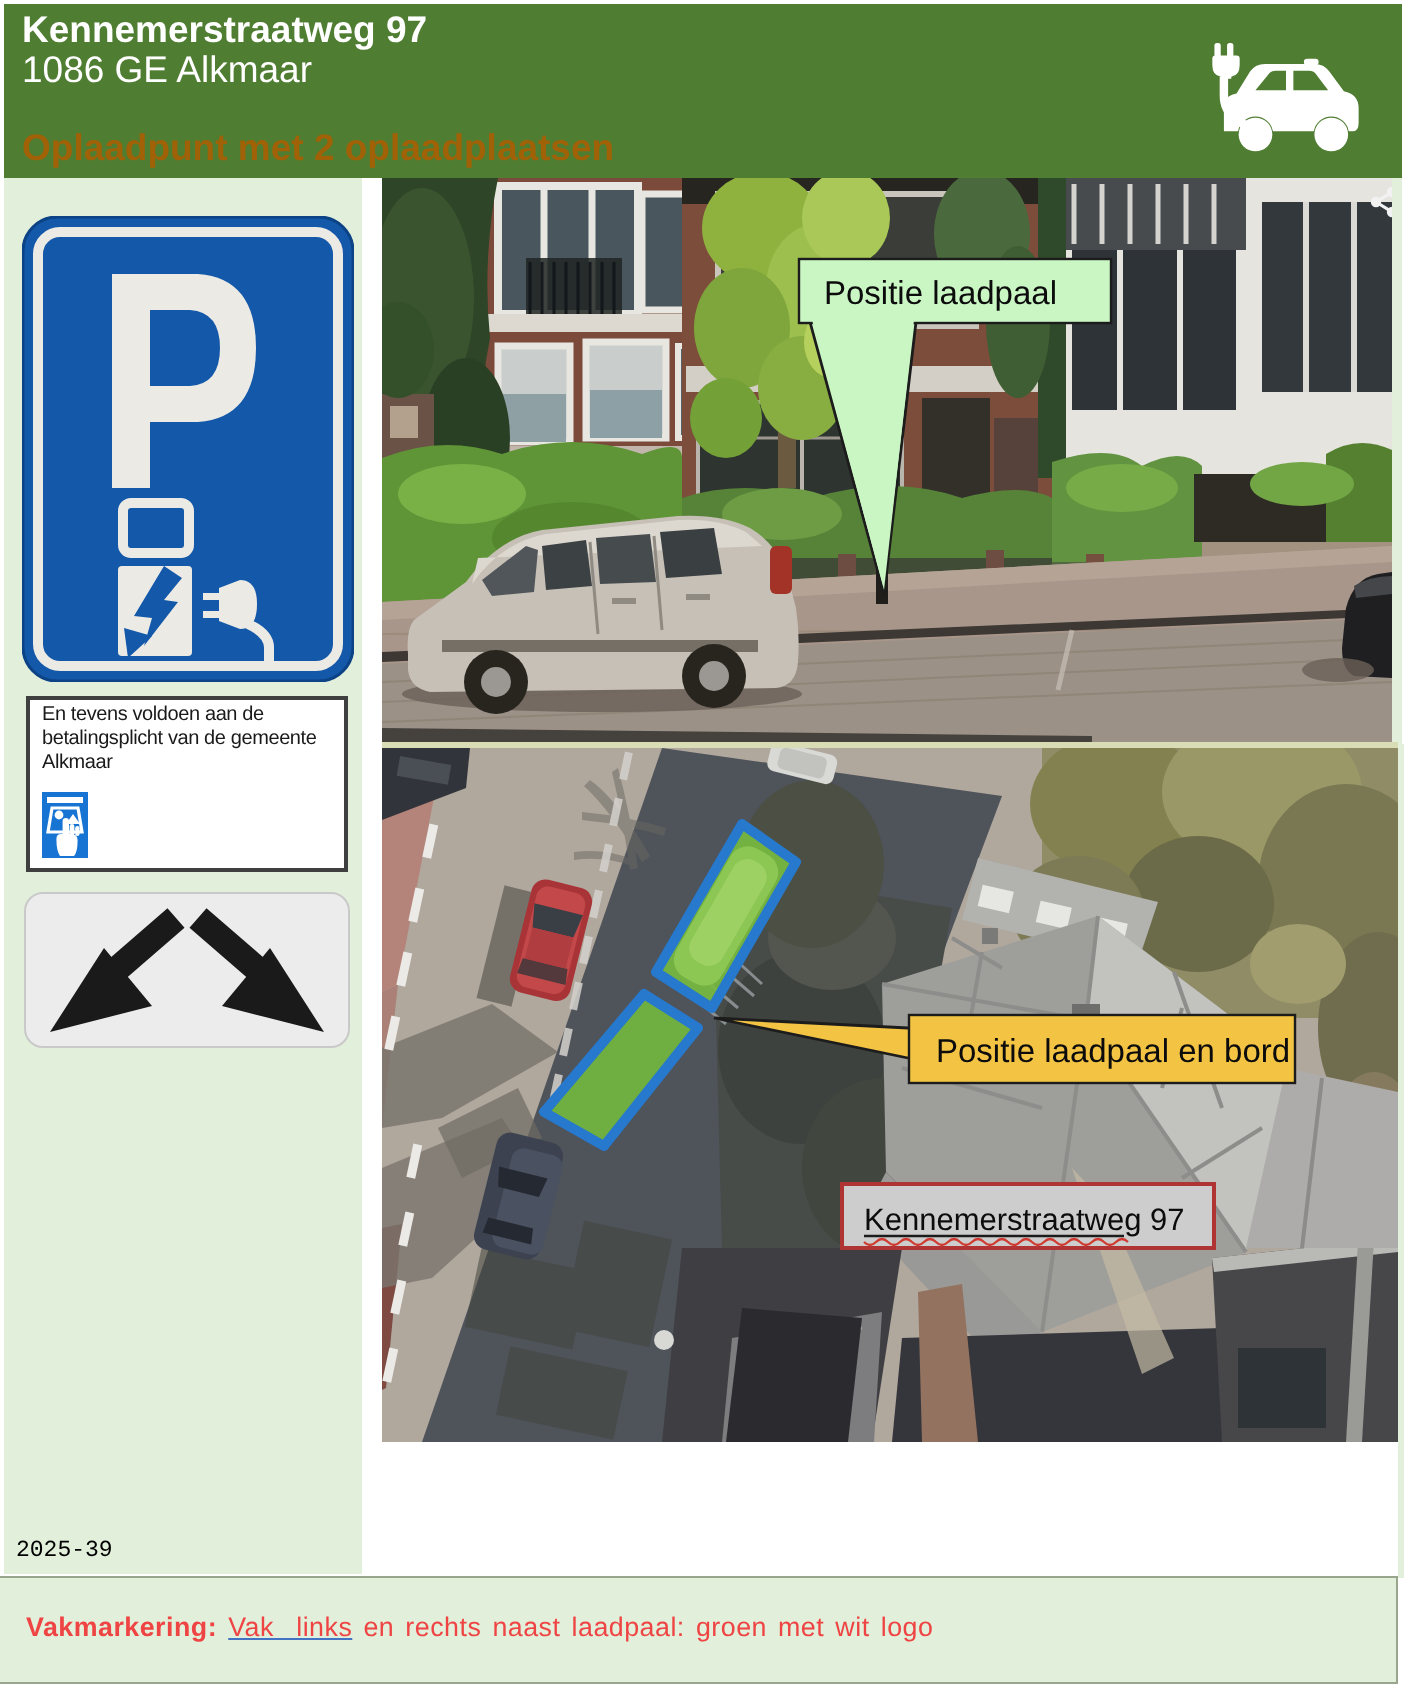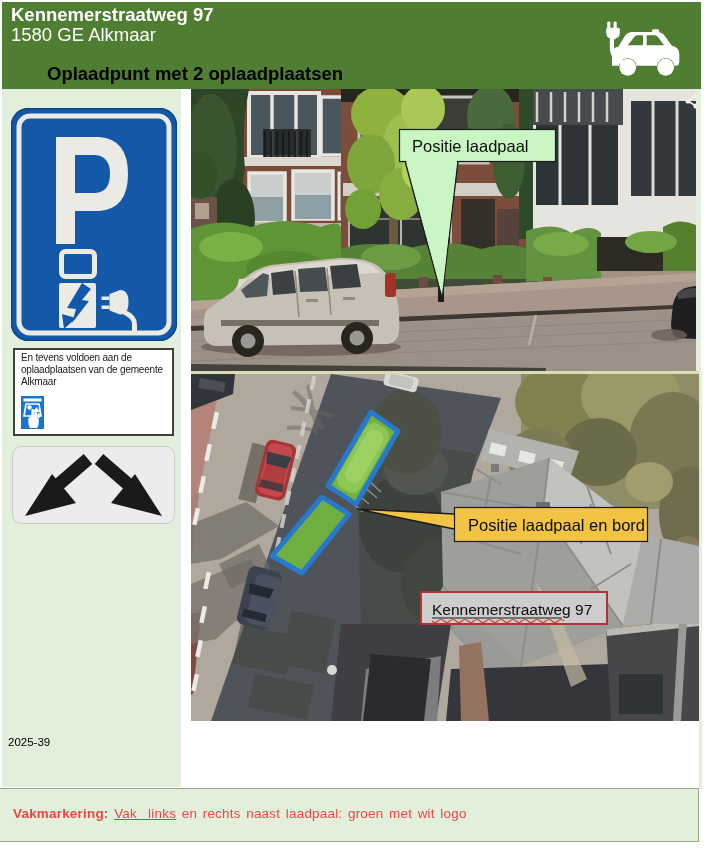--- a/index.html
+++ b/index.html
@@ -6,23 +6,23 @@
   body{width:706px;height:851px;position:relative;font-family:"Liberation Sans",sans-serif;background:#ffffff;overflow:hidden;}
   .abs{position:absolute;}
 </style>
 </head>
 <body>
 
 <div class="abs" style="left:2px;top:2px;width:699px;height:87px;background:#4f7d31;"></div>
 
 <div class="abs" style="left:11px;top:4px;color:#ffffff;font-size:18.5px;font-weight:bold;">Kennemerstraatweg 97</div>
 
-<div class="abs" style="left:11px;top:24px;color:#ffffff;font-size:18.5px;">1580 GE Alkmaar</div>
-
-<div class="abs" style="left:11px;top:63px;color:#000000;font-size:18.5px;font-weight:bold;margin-left:36px;">Oplaadpunt met 2 oplaadplaatsen</div>
+<div class="abs" style="left:11px;top:24px;color:#ffffff;font-size:18.5px;">1086 GE Alkmaar</div>
+
+<div class="abs" style="left:11px;top:63px;color:#a16207;font-size:18.5px;font-weight:bold;">Oplaadpunt met 2 oplaadplaatsen</div>
 
 <svg class="abs" style="left:593px;top:19px;" width="100" height="66" viewBox="0 0 95 62">
   <g fill="#ffffff">
     <rect x="13.5" y="2" width="3" height="8" rx="1.2"></rect>
     <rect x="19.5" y="2" width="3" height="8" rx="1.2"></rect>
     <path d="M12 8 h12 q1.5 0 1.5 1.5 v3 q0 5 -4 5.5 v1 h-5 v-1 q-4 -0.5 -4 -5.5 v-3 q0 -1.5 1.5 -1.5 z"></path>
     <path d="M16 18 h4 v9 q0 6 5 9.5 l6 4 -2.5 3.5 -6.5 -4.5 q-6 -4.5 -6 -12.5 z"></path>
     <path d="M18 44 V33 Q18 27 24 26 L30.5 15.5 Q33 12 37.5 12 H61 Q65.5 12 68 15.5 L75 25 Q82 26.5 82 33 V40 Q82 44 79 44 H77.3 A8.4 8.4 0 0 0 60.7 44 H41.3 A8.4 8.4 0 0 0 24.7 44 Z"></path>
     <circle cx="33" cy="45.5" r="8"></circle>
     <circle cx="69" cy="45.5" r="8"></circle>
@@ -55,21 +55,21 @@
   <rect x="90.5" y="188.5" width="8" height="3.5" fill="#eceae5"></rect>
   <rect x="90.5" y="197.5" width="8" height="3.5" fill="#eceae5"></rect>
 
   <path d="M98.5 186 L109 182 Q117.5 182 117.5 194 Q117.5 206.5 109 206.5 L98.5 202.5 Z" fill="#eceae5"></path>
 
   <path d="M113 204 Q124 209 123.5 216.5 L123.5 223" fill="none" stroke="#eceae5" stroke-width="5"></path>
 </svg>
 
 <div class="abs" style="left:13px;top:348px;width:157px;height:84px;background:#ffffff;border:2px solid #3f3f3f;"></div>
 
-<div class="abs" style="left:21px;top:352px;width:150px;color:#1a1a1a;font-size:10px;line-height:11.8px;letter-spacing:-0.2px;">En tevens voldoen aan de oplaadplaatsen van de gemeente Alkmaar</div>
+<div class="abs" style="left:21px;top:352px;width:150px;color:#1a1a1a;font-size:10px;line-height:11.8px;letter-spacing:-0.2px;">En tevens voldoen aan de betalingsplicht van de gemeente Alkmaar</div>
 
 <svg class="abs" style="left:21px;top:396px;" width="23" height="33" viewBox="0 0 23 33">
   <rect x="0" y="0" width="23" height="33" fill="#1874d2"></rect>
   <rect x="2.5" y="2.5" width="18" height="3" fill="#ffffff"></rect>
   <path d="M5 8 L18 8 L20 20 L3 20 Z" fill="none" stroke="#ffffff" stroke-width="1.6"></path>
   <circle cx="8.5" cy="11.5" r="2.2" fill="#ffffff"></circle>
   <polygon points="12,16 15.5,11 19,16" fill="#ffffff"></polygon>
   <rect x="10.3" y="13" width="3.2" height="10" rx="1.6" fill="#ffffff"></rect>
   <path d="M7.2 23.5 q0 -2.5 2.3 -2.5 h5 q3.3 0 3.3 3.2 q0 5.8 -1.8 7.8 h-7 q-1.8 -2.5 -1.8 -8.5 z" fill="#ffffff"></path>
   <rect x="13.8" y="16" width="2.4" height="6" rx="1.2" fill="#ffffff"></rect>
@@ -412,17 +412,17 @@
 
   <text x="277" y="157" font-family="Liberation Sans, sans-serif" font-size="16.5px" fill="#0c0c0c">Positie laadpaal en bord</text>
 
   <rect x="230" y="218" width="186" height="32" fill="#cdcdcd" stroke="#b03434" stroke-width="2"></rect>
 
   <text x="241" y="241" font-family="Liberation Sans, sans-serif" font-size="15.5px" fill="#0c0c0c">Kennemerstraatweg 97</text>
   <line x1="241" y1="244" x2="371" y2="244" stroke="#1c1c1c" stroke-width="1.2"></line>
   <path d="M241 247 q3 3 6 0 q3 -3 6 0 q3 3 6 0 q3 -3 6 0 q3 3 6 0 q3 -3 6 0 q3 3 6 0 q3 -3 6 0 q3 3 6 0 q3 -3 6 0 q3 3 6 0 q3 -3 6 0 q3 3 6 0 q3 -3 6 0 q3 3 6 0 q3 -3 6 0 q3 3 6 0 q3 -3 6 0 q3 3 6 0 q3 -3 6 0 q3 3 6 0 q3 -3 6 0 " fill="none" stroke="#d03a30" stroke-width="1.1"></path>
 </svg>
 
-<div class="abs" style="left:8px;top:736px;color:#000000;font-size:11.5px;">2025-39</div>
+<div class="abs" style="left:8px;top:769px;color:#000000;font-size:11.5px;font-family:Liberation Mono, monospace;">2025-39</div>
 
 <div class="abs" style="left:0px;top:788px;width:698px;height:52px;background:#e2efda;border-top:1px solid #9aa58e;border-bottom:1px solid #9aa58e;border-right:1px solid #9aa58e;"></div>
 
 <div class="abs" style="left:13px;top:806px;color:#ef4444;font-size:13.4px;letter-spacing:0.25px;word-spacing:1.6px;"><b>Vakmarkering:</b> <span style="text-decoration:underline;text-decoration-color:#4472c4;">Vak&nbsp; links</span> en rechts naast laadpaal: groen met wit logo</div>
 
 </body></html>

